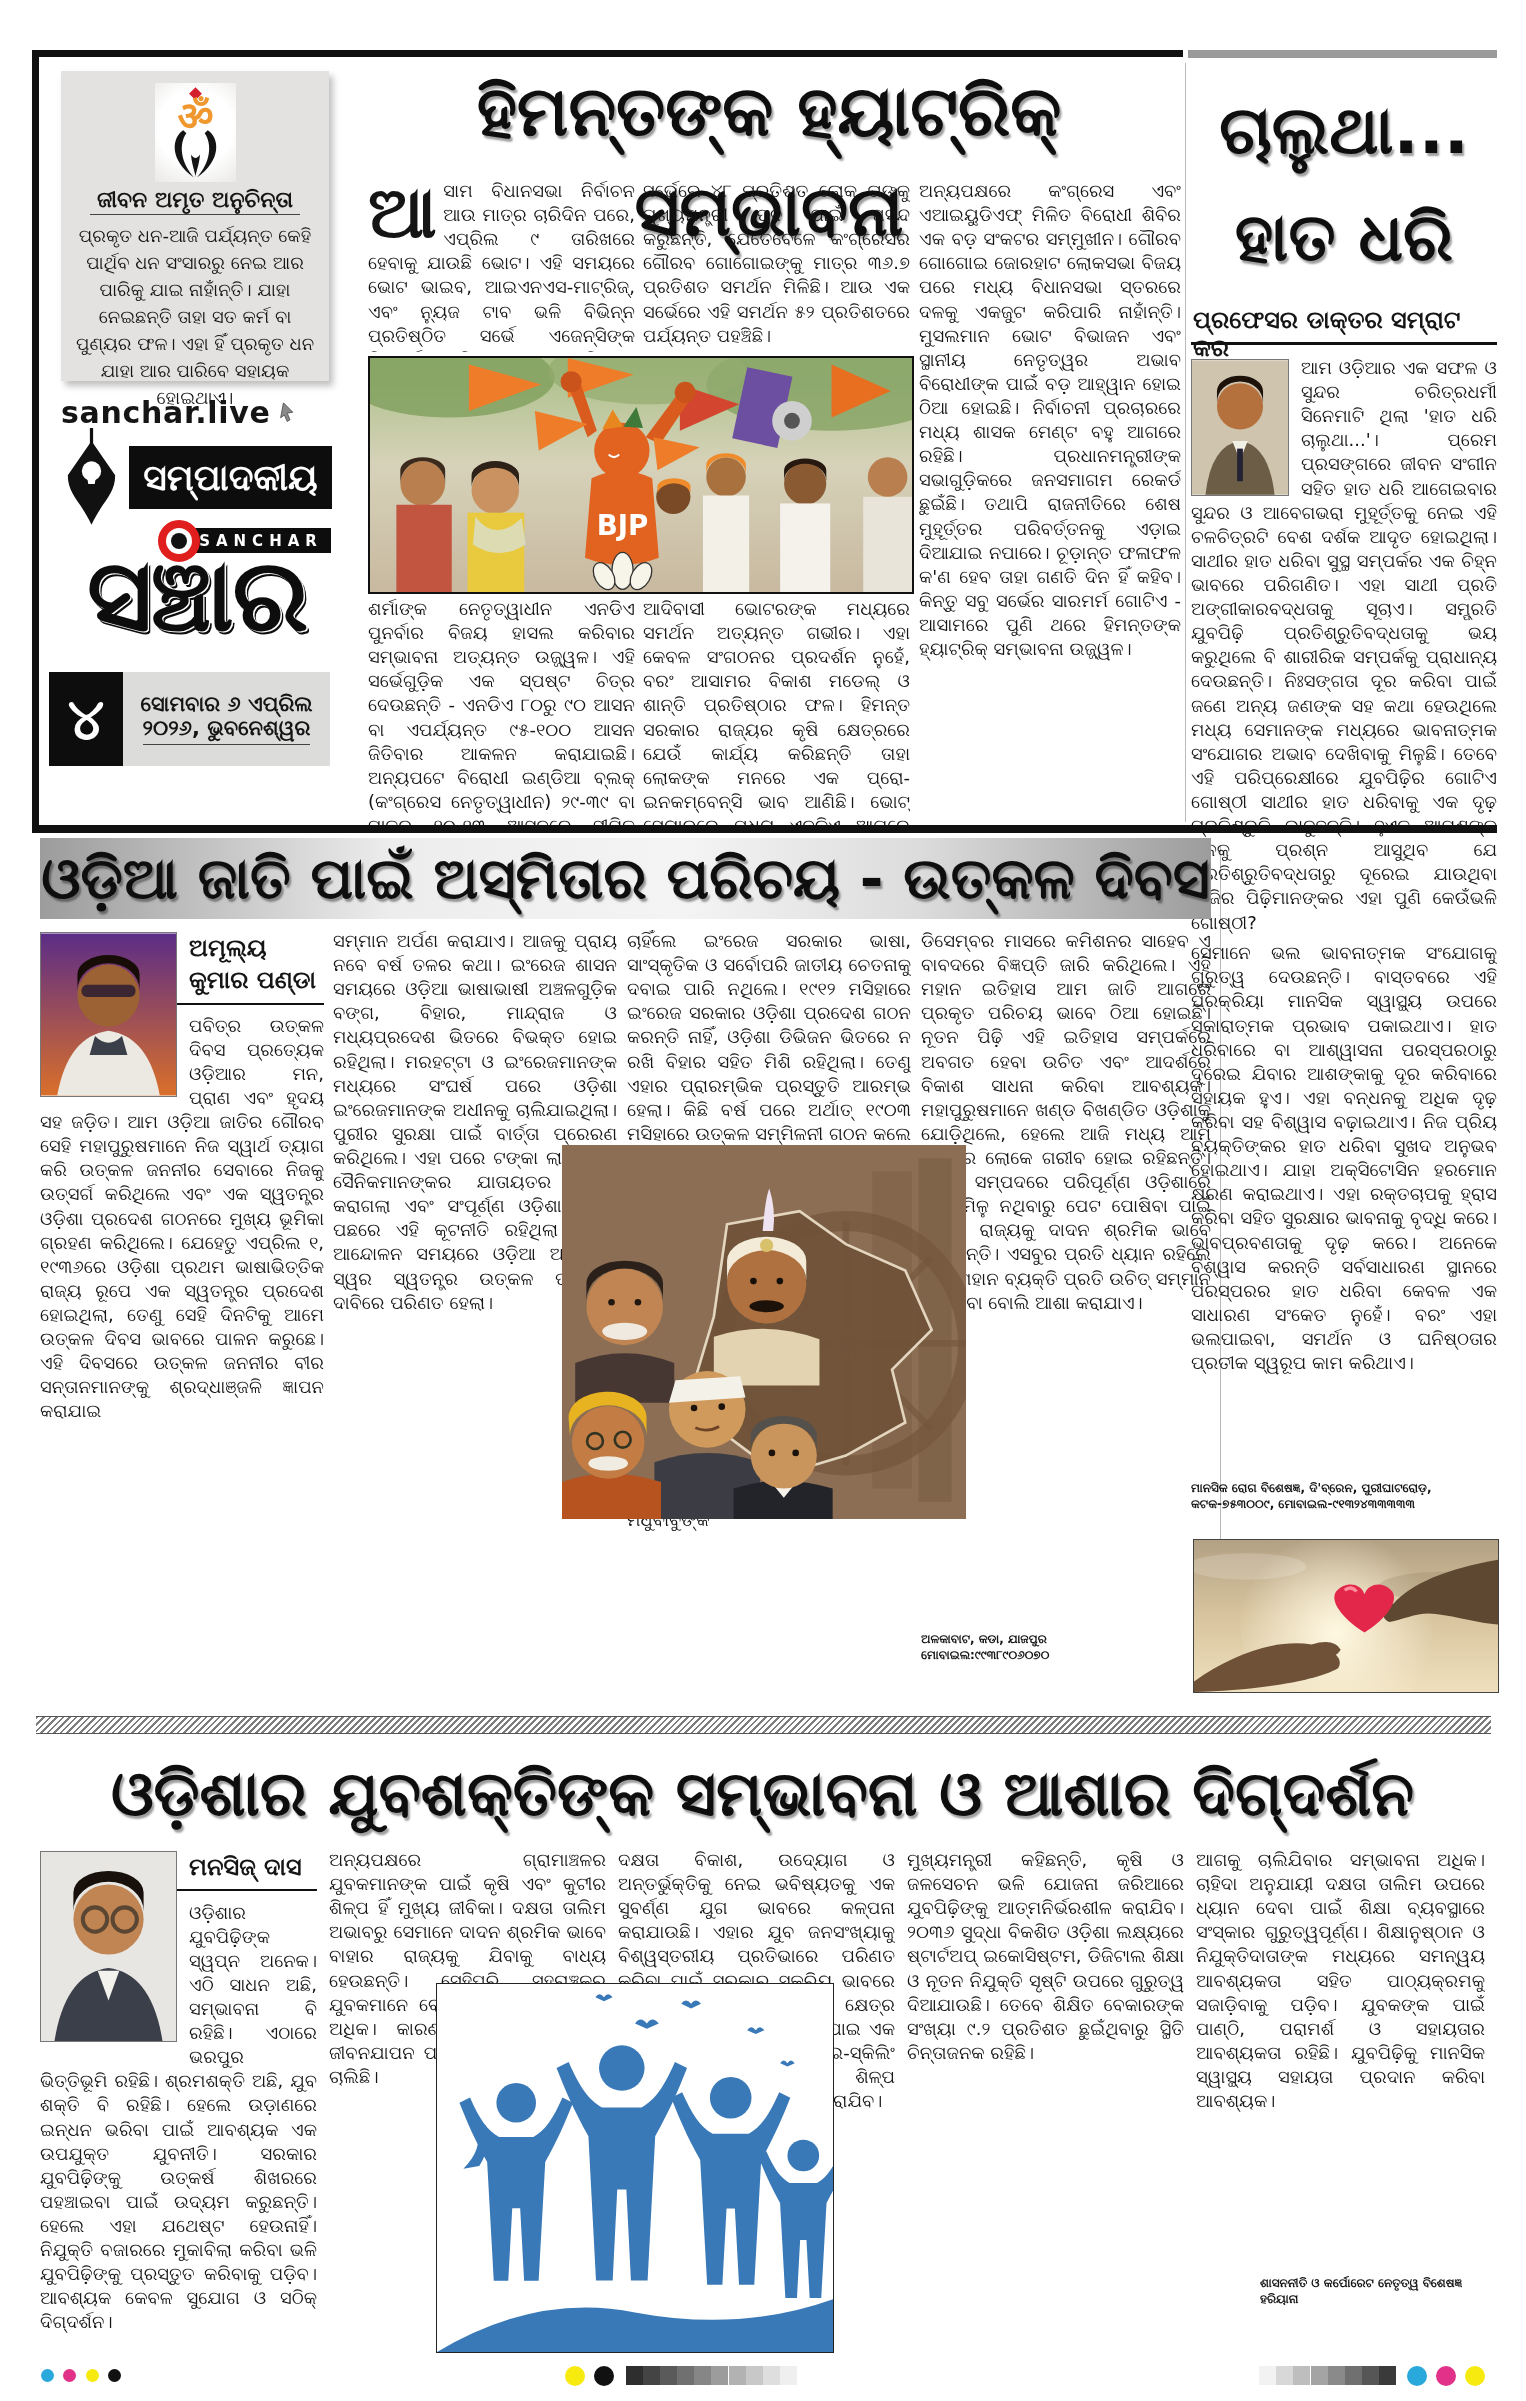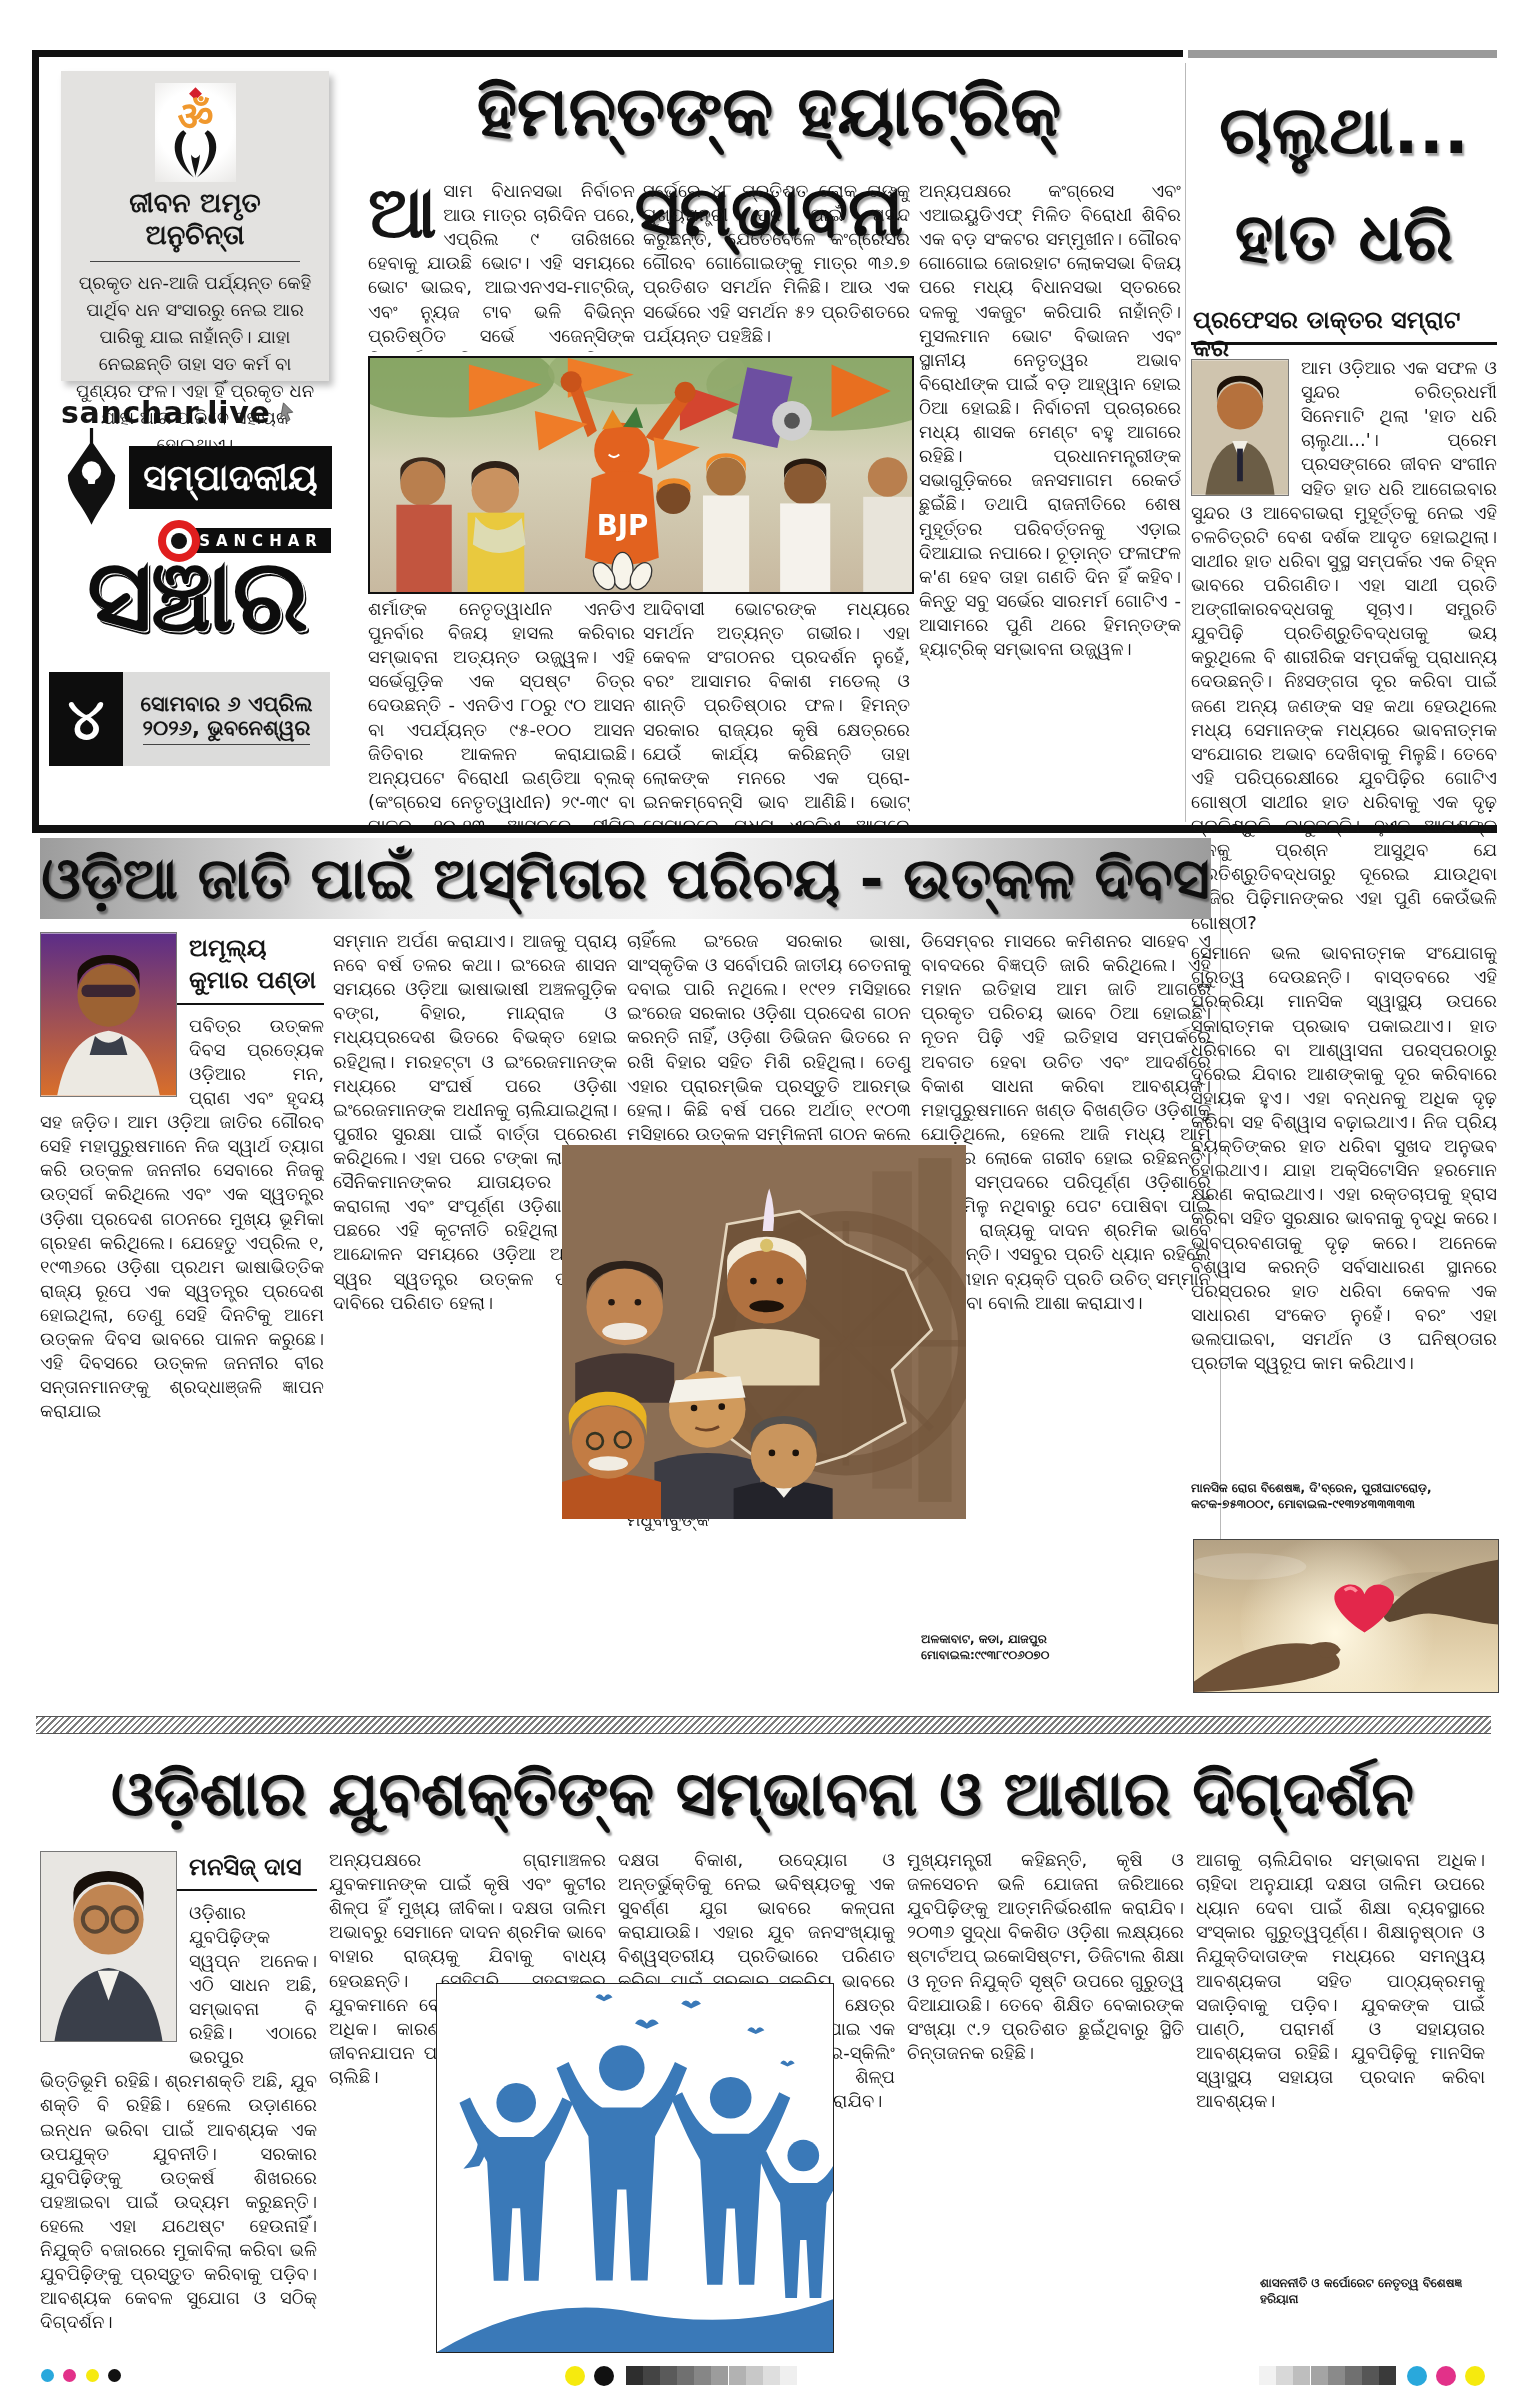--- a/index.html
+++ b/index.html
@@ -15,21 +15,21 @@
   .author-photo{float:left;width:135px;height:163px;margin:2.6px 12px 4px 0;border:0.7px solid #777;}
   .author-photo svg{width:100%;height:100%;display:block;}
   .author-name{font-weight:bold;font-size:24px;padding:2.6px 0 6.6px 0;border-bottom:2.6px solid #111;margin-bottom:9.2px;}
   .gradstrip{background:linear-gradient(90deg,#9c9c9c 0%,#ededed 30%,#f4f4f4 55%,#dcdcdc 75%,#9c9c9c 100%);}
   .hatch{background:repeating-linear-gradient(135deg,#7d7d7d 0 2px,#ffffff 2px 4.6px);border-top:1.3px solid #555;border-bottom:1.3px solid #555;}
   .photo-frame{border:2px solid #111;background:#ddd;overflow:hidden;}
   .photo-frame svg{width:100%;height:100%;display:block;}
   .dot{border-radius:50%;position:absolute;}
   .rampcell{position:absolute;top:0;height:18.5px;width:17px;}
   .quote-box{background:#e3e2e0;box-shadow:4px 5.3px 6.6px rgba(0,0,0,.25);text-align:center;padding:9.2px 13.2px;box-sizing:border-box;}
-  .quote-title{font-weight:bold;font-size:27px;padding-bottom:10px;border-bottom:1.3px solid #444;margin:4px 16px 6.6px 16px;}
+  .quote-title{font-weight:bold;font-size:22px;padding-bottom:2px;border-bottom:1.3px solid #444;margin:4px 16px 6.6px 16px;}
   .quote-text{font-size:18px;line-height:1.5;font-weight:500;}
   .banner-black{background:#0d0d0d;color:#fff;font-weight:bold;display:flex;align-items:center;justify-content:center;}
   .website{font-weight:bold;font-size:30px;letter-spacing:0.7px;display:flex;align-items:center;justify-content:flex-start;gap:5.3px;}
   .brand-od{font-weight:800;font-size:100px;line-height:1;letter-spacing:-1.3px;color:#0d0d0d;text-shadow:1.3px 1.3px 0 #fff,2.6px 2.6px 0 #0d0d0d;}
   .vsep{background:#b9b9b9;width:1.3px;}
 </style>
 </head>
 <body>
 
 <div class="abs rule" style="left:32px;top:50px;width:1151px;height:6.6px;"></div>

